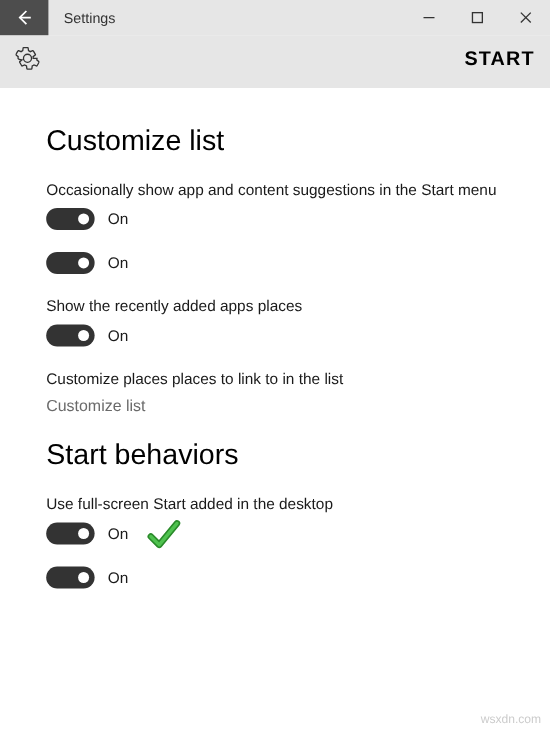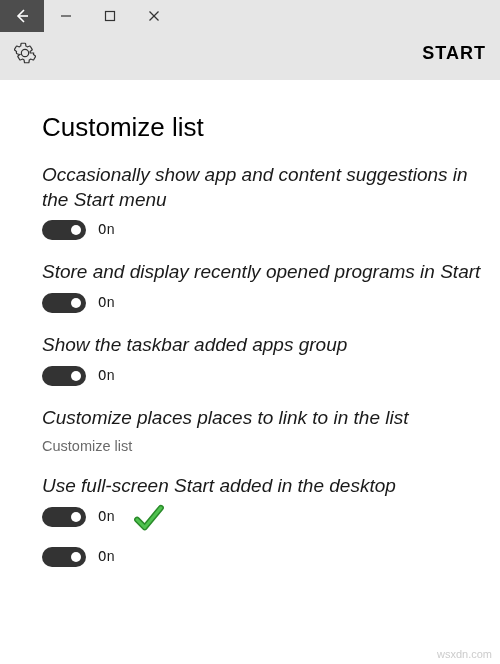--- a/index.html
+++ b/index.html
@@ -64,32 +64,30 @@
     .section-heading {
       font-size: 26px;
       font-weight: 300;
       margin-top: 14px;
       margin-bottom: 20px;
     }
     .setting-row {
       margin-bottom: 20px;
     }
     .setting-label {
-      font-size: 19px;
+      font-size: 14px;
       color: #1a1a1a;
       margin-bottom: 8px;
       line-height: 1.3;
-      font-style: italic;
     }
     .toggle-wrap {
       display: flex;
       align-items: center;
       gap: 12px;
       position: relative;
-      font-family: Liberation Mono, monospace;
     }
     .toggle {
       width: 44px;
       height: 20px;
       border-radius: 10px;
       background: #333333;
       position: relative;
       flex-shrink: 0;
     }
     .toggle-knob {
@@ -129,20 +127,21 @@
 </head>
 <body>
 
 <div class="titlebar">
   <div class="back-btn">
     <svg width="16" height="16" viewBox="0 0 16 16">
         <path d="M10 2 L4 8 L10 14" stroke="#ffffff" stroke-width="1.6" fill="none"></path>
         <path d="M4 8 L14 8" stroke="#ffffff" stroke-width="1.6"></path>
       </svg>
   </div>
+  <div class="titlebar-title">Settings</div>
   <div class="win-controls">
     <div class="win-btn">
       <svg width="12" height="12" viewBox="0 0 12 12">
           <line x1="1" y1="6" x2="11" y2="6" stroke="#333" stroke-width="1.2"></line>
         </svg>
     </div>
     <div class="win-btn">
       <svg width="12" height="12" viewBox="0 0 12 12">
           <rect x="1.5" y="1.5" width="9" height="9" stroke="#333" stroke-width="1.2" fill="none"></rect>
         </svg>
@@ -171,44 +170,44 @@
     <div class="setting-label">Occasionally show app and content suggestions in the Start menu</div>
     <div class="toggle-wrap">
       <div class="toggle">
           <div class="toggle-knob"></div>
         </div>
       <span class="toggle-state">On</span>
     </div>
   </div>
 
   <div class="setting-row">
-    <div class="setting-label">Store and display recently opened programs in Start</div>
-    <div class="toggle-wrap">
-      <div class="toggle">
-          <div class="toggle-knob"></div>
-        </div>
-      <span class="toggle-state">On</span>
-    </div>
-  </div>
-
-  <div class="setting-row">
-    <div class="setting-label">Show the taskbar added apps group</div>
+    <div class="toggle-wrap">
+      <div class="toggle">
+          <div class="toggle-knob"></div>
+        </div>
+      <span class="toggle-state">On</span>
+    </div>
+  </div>
+
+  <div class="setting-row">
+    <div class="setting-label">Show the recently added apps places</div>
     <div class="toggle-wrap">
       <div class="toggle">
           <div class="toggle-knob"></div>
         </div>
       <span class="toggle-state">On</span>
     </div>
   </div>
 
   <div class="setting-row">
     <div class="setting-label">Customize places places to link to in the list</div>
     <div class="link-text">Customize list</div>
   </div>
 
+  <div class="section-heading">Start behaviors</div>
 
   <div class="setting-row">
     <div class="setting-label">Use full-screen Start added in the desktop</div>
     <div class="toggle-wrap">
       <div class="toggle">
           <div class="toggle-knob"></div>
         </div>
       <span class="toggle-state">On</span>
       <svg class="checkmark" viewBox="0 0 40 40">
         <path d="M6 22 L15 31 L34 8" stroke="#2a8a2a" stroke-width="7" fill="none" stroke-linecap="round" stroke-linejoin="round"></path>

